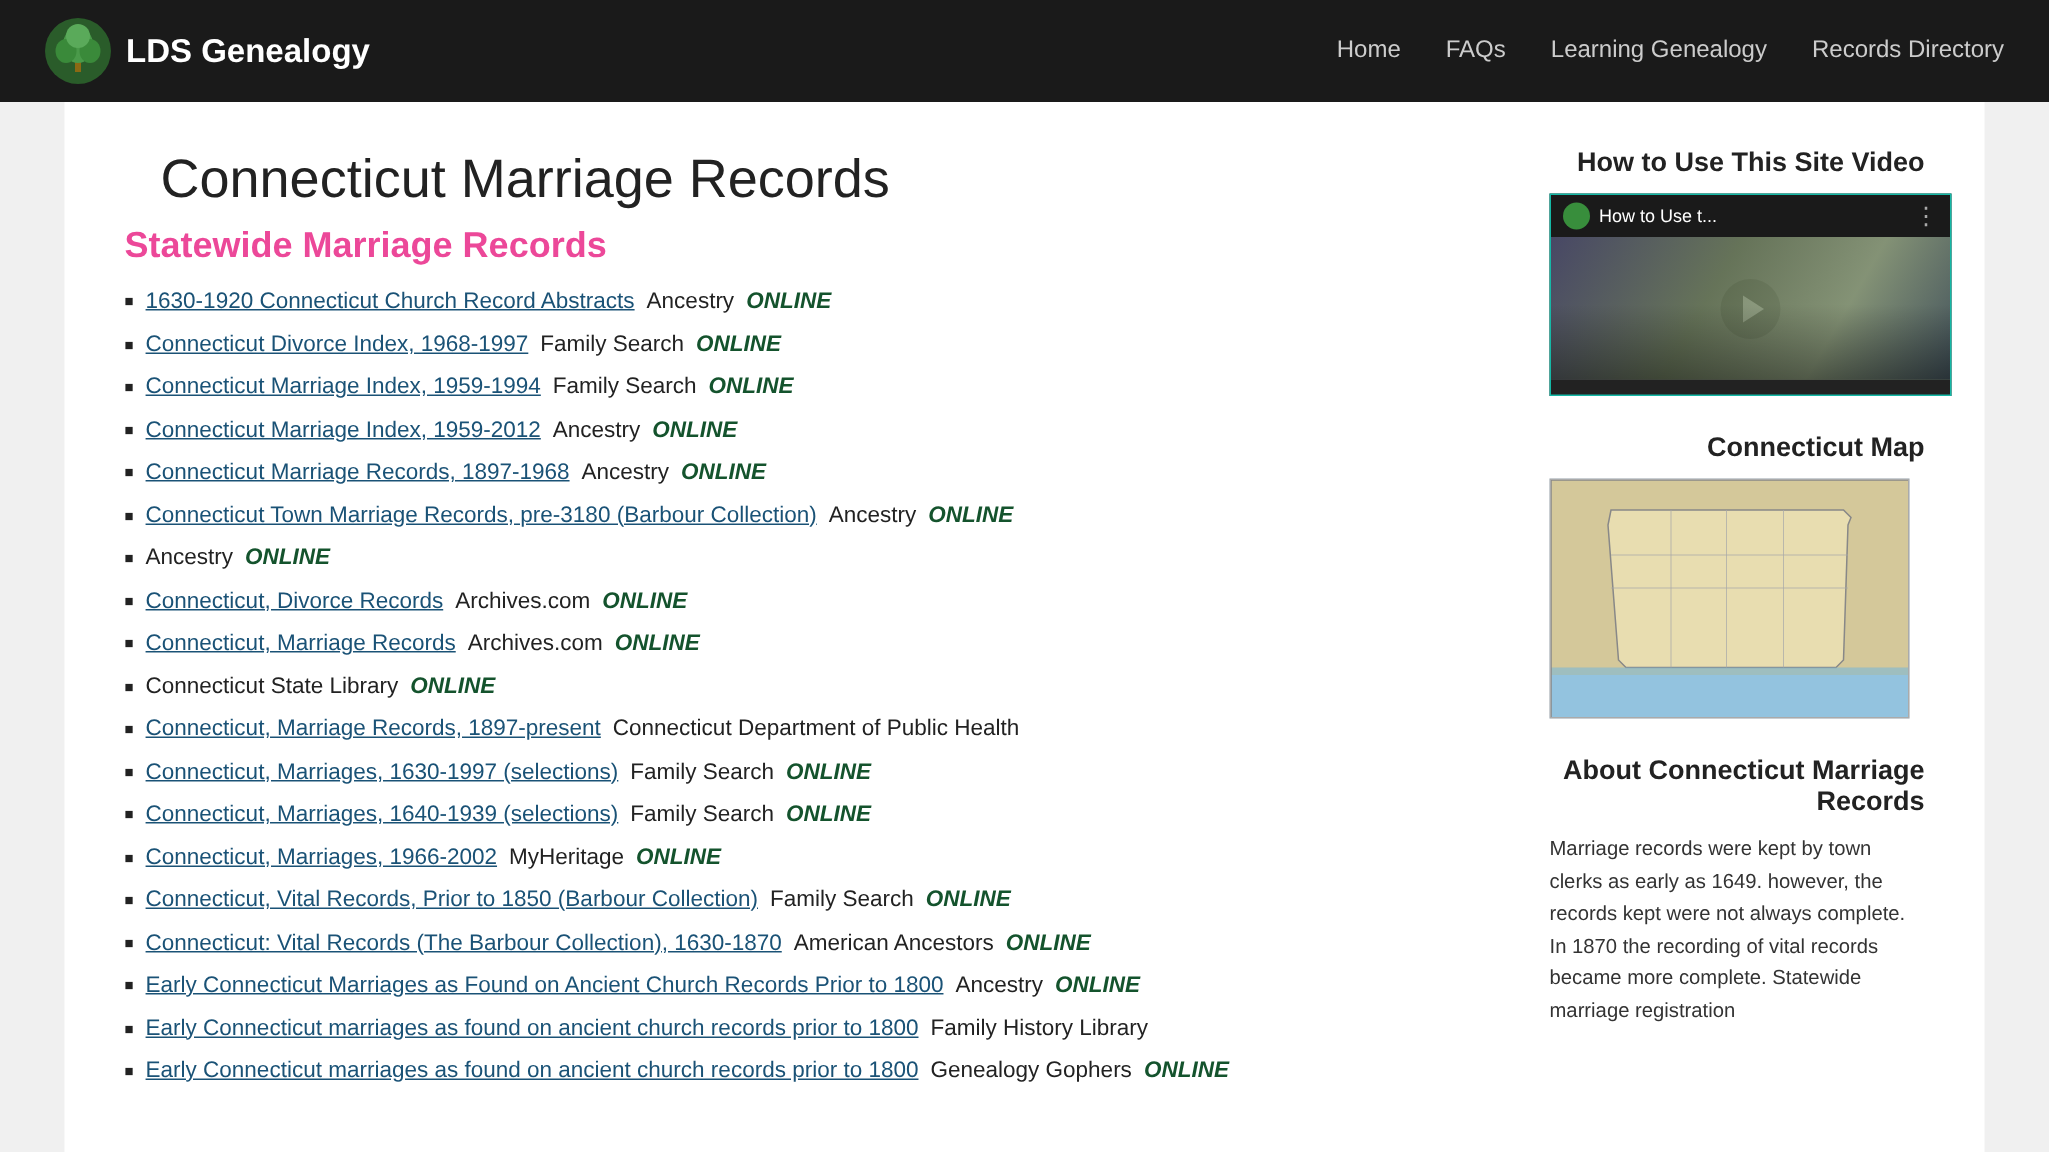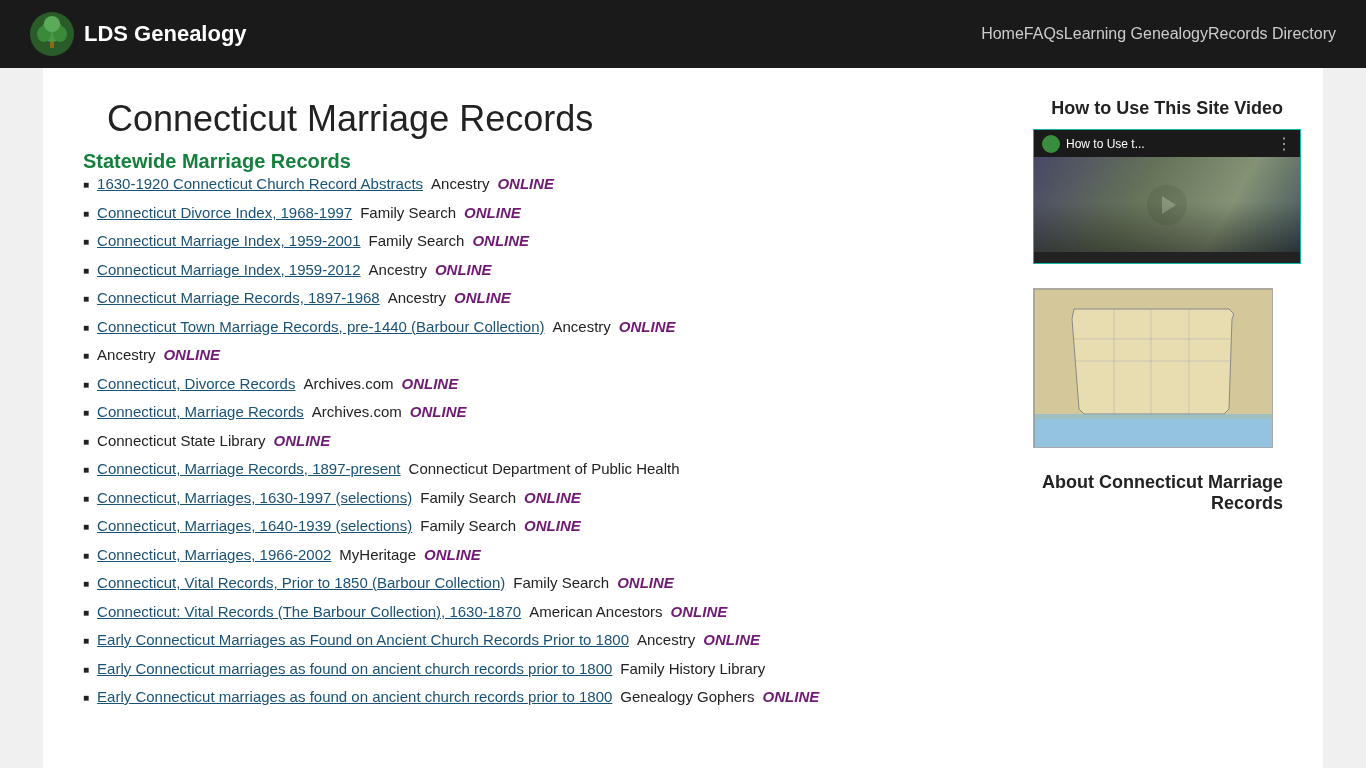--- a/index.html
+++ b/index.html
@@ -22,20 +22,21 @@
       font-weight: bold;
       margin-right: auto;
       text-decoration: none;
     }
     .logo-icon {
       width: 44px;
       height: 44px;
     }
     .nav-links {
       display: flex;
+      gap: 30px;
       list-style: none;
     }
     .nav-links a {
       color: #ccc;
       text-decoration: none;
       font-size: 16px;
     }
 
     
     .page-wrap {
@@ -71,23 +72,24 @@
       color: #555;
       margin-bottom: 22px;
     }
     .breadcrumb a {
       color: #1a5276;
       text-decoration: underline;
     }
 
     
     h2.section-title {
-      font-size: 20px;
+      font-size: 24px;
       font-weight: bold;
-      color: #15803d;
+      color: #ec4899;
+      margin-bottom: 12px;
     }
 
     
     .record-list {
       list-style: none;
       padding: 0;
       margin-bottom: 20px;
     }
     .record-list li {
       display: flex;
@@ -102,21 +104,21 @@
       color: #222;
       font-size: 10px;
       margin-top: 4px;
       flex-shrink: 0;
     }
     .record-list a {
       color: #1a5276;
       text-decoration: underline;
     }
     .online-badge {
-      color: #701a75;
+      color: #14532d;
       font-weight: bold;
       font-style: italic;
       font-size: 15px;
     }
 
     
     .sidebar-section {
       margin-bottom: 24px;
     }
     .sidebar-section h3 {
@@ -233,36 +235,36 @@
           <a href="#">1630-1920 Connecticut Church Record Abstracts</a>
           <span> Ancestry</span>
           <span class="online-badge"> ONLINE</span>
         </li>
         <li>
           <a href="#">Connecticut Divorce Index, 1968-1997</a>
           <span> Family Search</span>
           <span class="online-badge"> ONLINE</span>
         </li>
         <li>
-          <a href="#">Connecticut Marriage Index, 1959-2001</a>
+          <a href="#">Connecticut Marriage Index, 1959-1994</a>
           <span> Family Search</span>
           <span class="online-badge"> ONLINE</span>
         </li>
         <li>
           <a href="#">Connecticut Marriage Index, 1959-2012</a>
           <span> Ancestry</span>
           <span class="online-badge"> ONLINE</span>
         </li>
         <li>
           <a href="#">Connecticut Marriage Records, 1897-1968</a>
           <span> Ancestry</span>
           <span class="online-badge"> ONLINE</span>
         </li>
         <li>
-          <a href="#">Connecticut Town Marriage Records, pre-1440 (Barbour Collection)</a>
+          <a href="#">Connecticut Town Marriage Records, pre-3180 (Barbour Collection)</a>
           <span> Ancestry</span>
           <span class="online-badge"> ONLINE</span>
         </li>
         <li>
           <span> Ancestry</span>
           <span class="online-badge"> ONLINE</span>
         </li>
         <li>
           <a href="#">Connecticut, Divorce Records</a>
           <span> Archives.com</span>
@@ -337,20 +339,21 @@
 
           <div style="position:absolute;left:0;top:0;width:100%;height:100%;background:linear-gradient(120deg,#4a4a6a 0%,#6a7a5a 40%,#8a9a7a 70%,#3a4a5a 100%);opacity:0.85;"></div>
 
           <div style="position:absolute;bottom:0;left:0;right:0;height:50px;background:linear-gradient(180deg,transparent,rgba(0,0,0,0.4))"></div>
           <div class="play-btn"></div>
         </div>
       </div>
     </div>
 
     <div class="sidebar-section">
+      <h3>Connecticut Map</h3>
       <div class="map-container">
         
         <svg viewBox="0 0 240 160" width="240" height="160" xmlns="http://www.w3.org/2000/svg">
 
           <rect width="240" height="160" fill="#b8d4e8"></rect>
 
           <rect width="240" height="130" fill="#d4c89a"></rect>
 
           <polygon points="40,20 195,20 200,25 198,30 195,120 190,125 50,125 45,120 38,30 40,20" fill="#e8ddb0" stroke="#888" stroke-width="1"></polygon>
 
@@ -362,16 +365,17 @@
 
           <rect y="125" width="240" height="35" fill="#7ab8d8" opacity="0.6"></rect>
 
           <rect width="240" height="160" fill="none" stroke="#888" stroke-width="1"></rect>
         </svg>
       </div>
     </div>
 
     <div class="sidebar-section">
       <h3>About Connecticut Marriage Records</h3>
+      <p class="about-text">Marriage records were kept by town clerks as early as 1649. however, the records kept were not always complete. In 1870 the recording of vital records became more complete. Statewide marriage registration</p>
     </div>
 
   </div>
 </div>
 
 </body></html>

